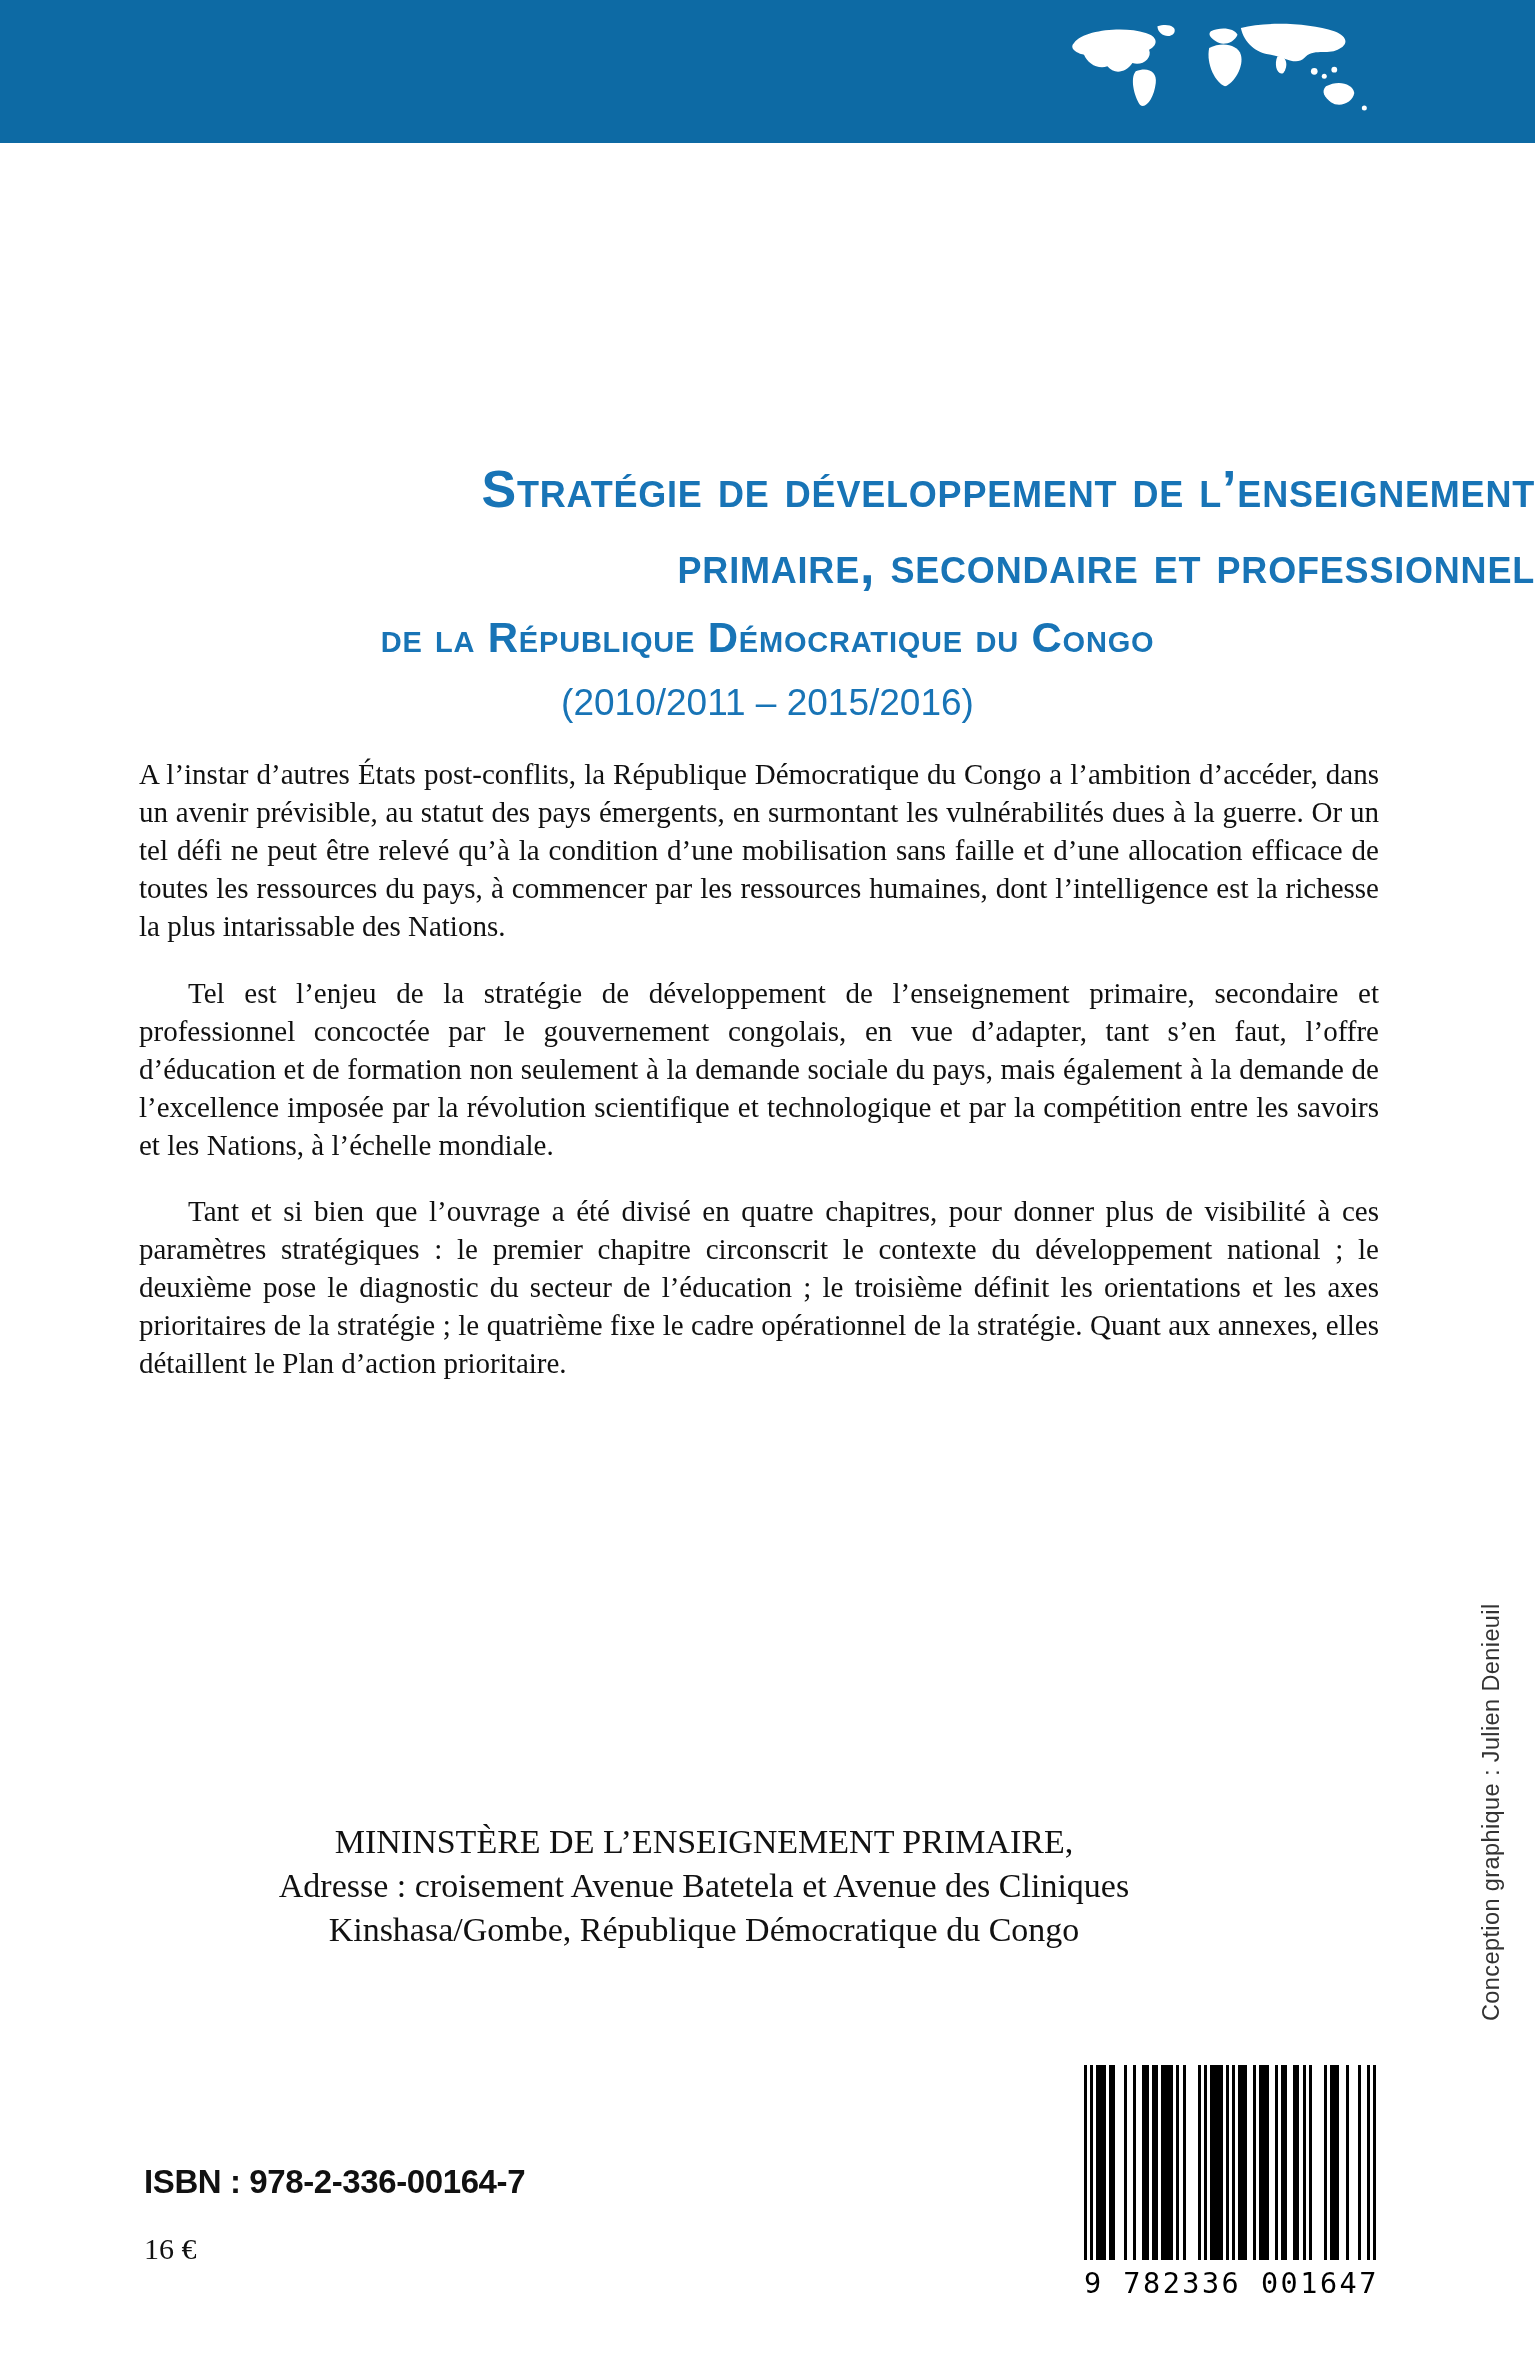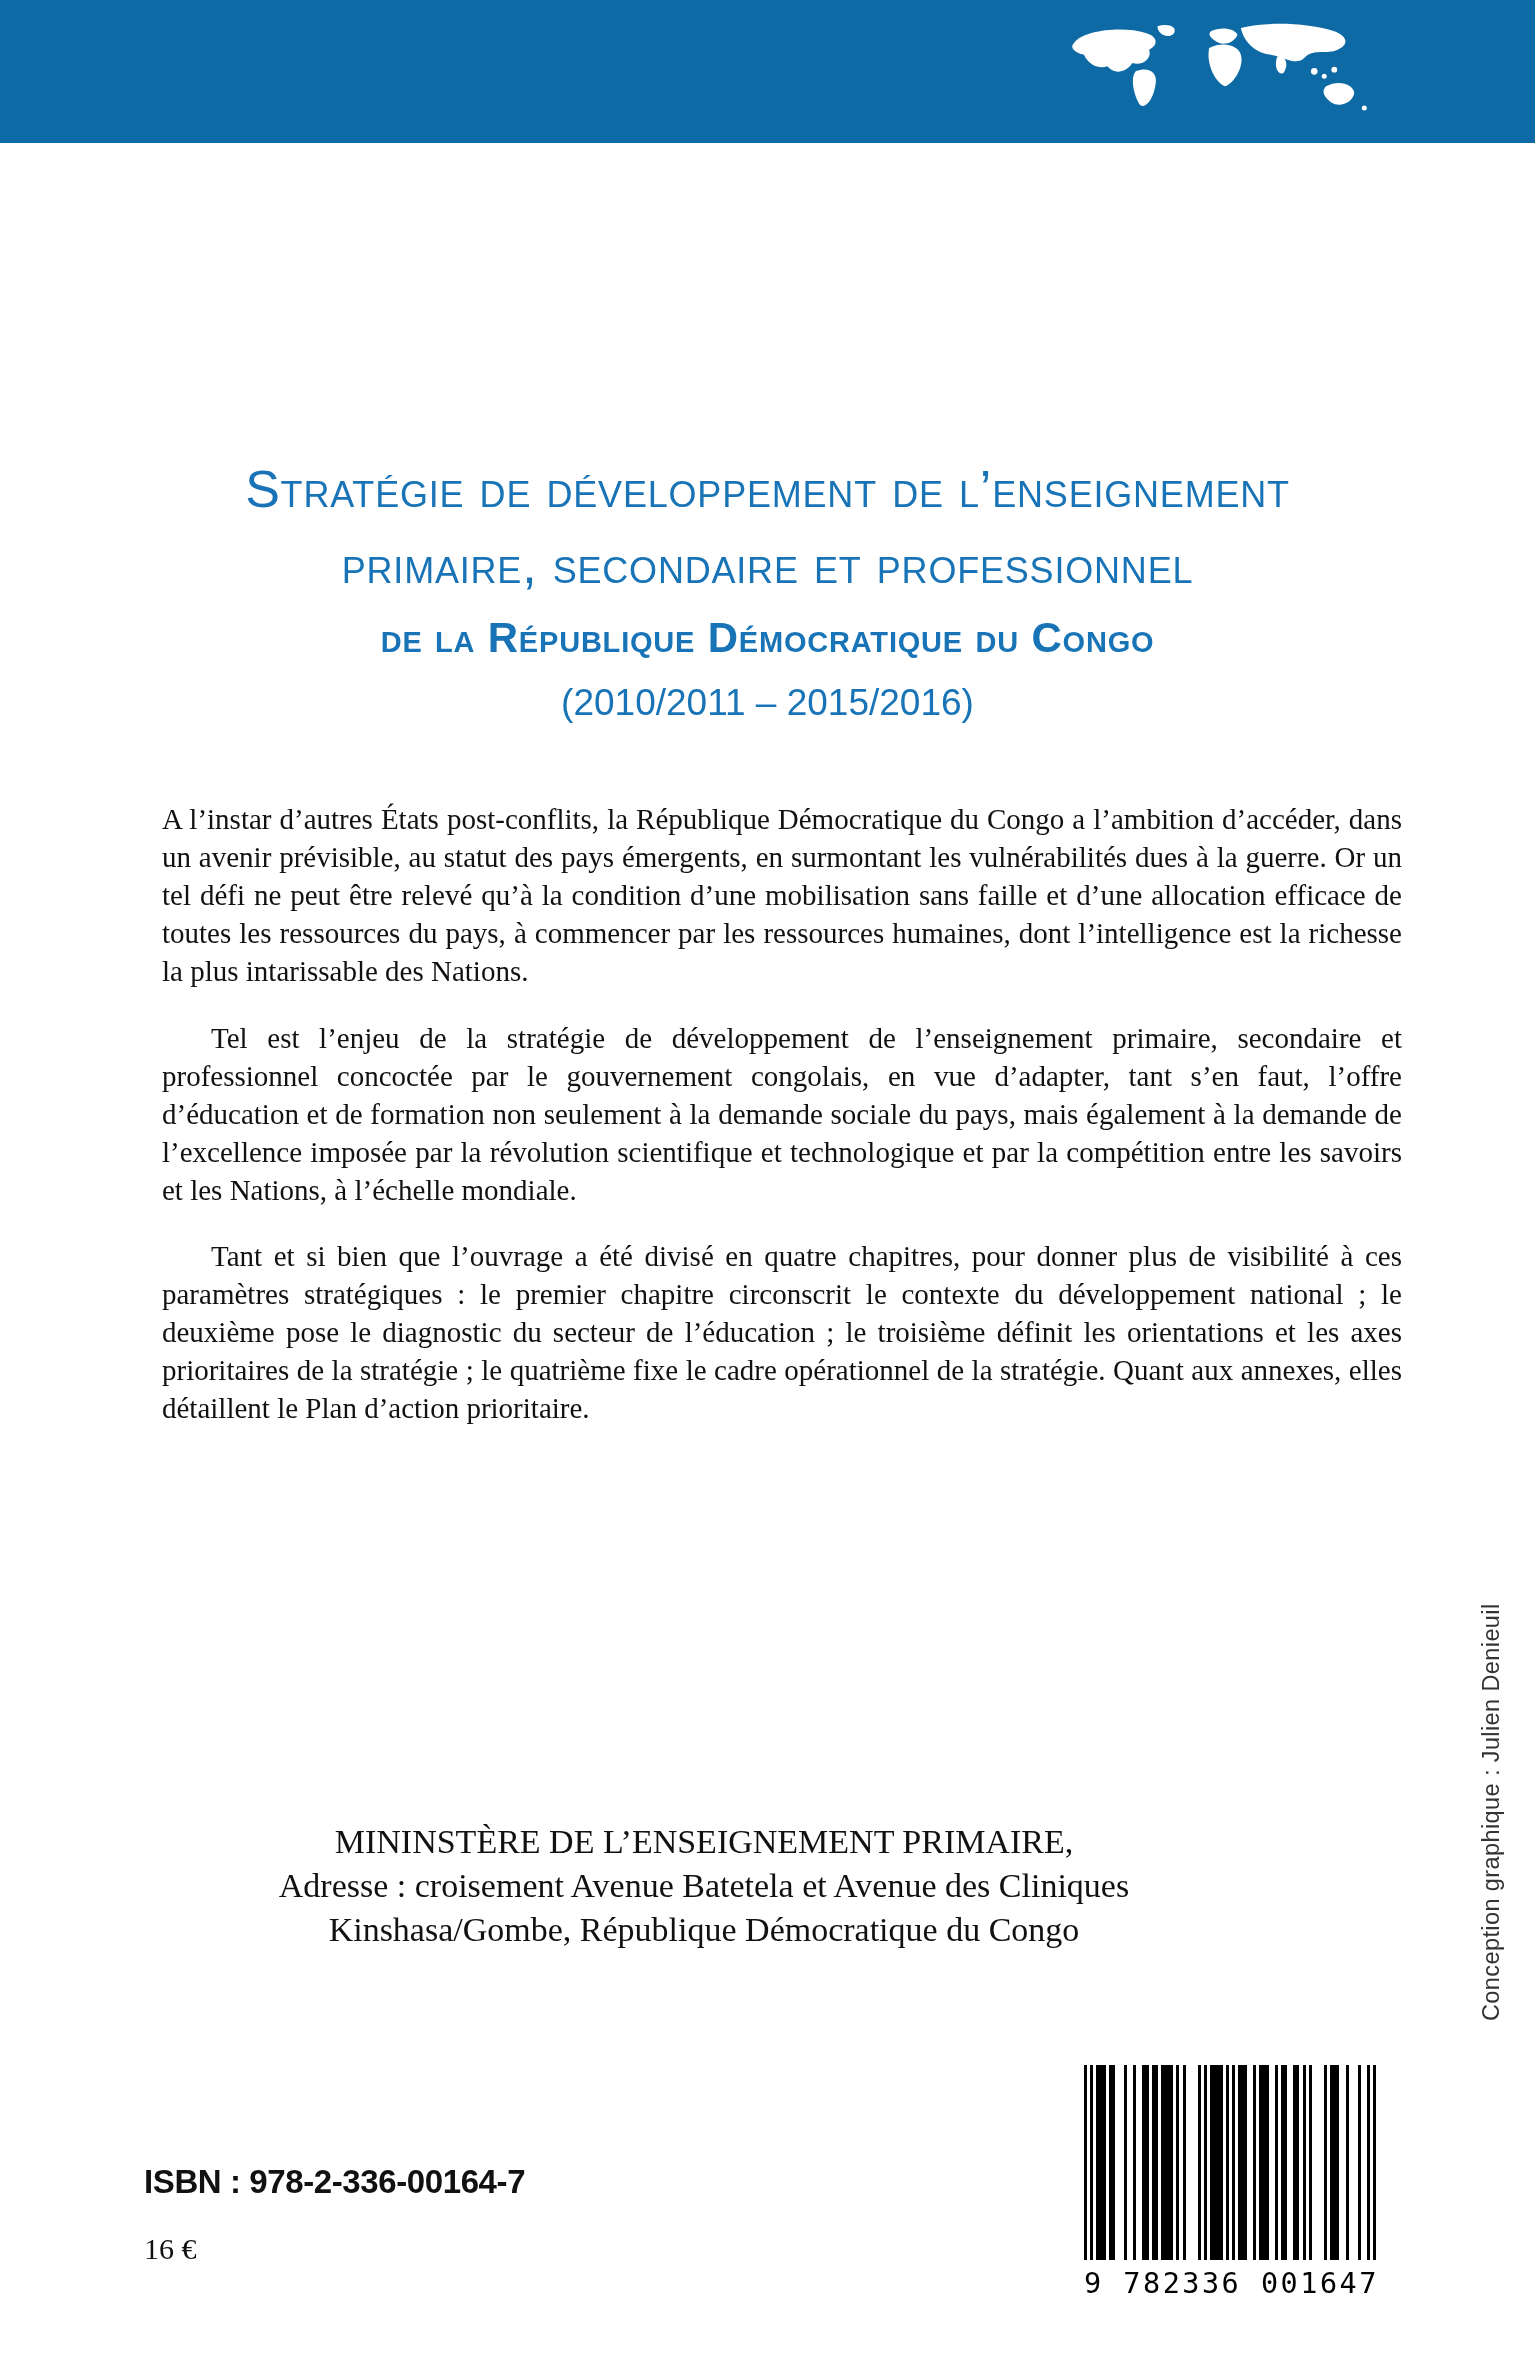--- a/index.html
+++ b/index.html
@@ -21,37 +21,36 @@
     position:absolute; left:1059px; top:20px;
     width:317px; height:101px;
   }
   .title-block {
     position:absolute; top:451px; left:0; width:1535px;
     text-align:center;
     color:#1874b6;
     font-family:"Liberation Sans", sans-serif;
   }
   .t1 {
-    font-size:52px; font-weight:normal;
+    font-size:52px; font-weight:bold;
     font-variant:small-caps;
-    letter-spacing:0.8px; line-height:76px;
+    letter-spacing:0.8px; line-height:76px;text-align:right;
   }
   .t3 {
     font-size:42px; font-weight:bold;
     font-variant:small-caps;
     letter-spacing:0.8px; line-height:69px;
   }
   .t4 {
     font-size:37px; font-weight:normal; line-height:62px;
   }
   .body-text {
-    position:absolute; left:162px; top:755px; width:1240px;
+    position:absolute; left:139px; top:755px; width:1240px;
     font-size:29px; line-height:38px;
     text-align:justify;
-    margin-top:45px;
   }
   .body-text p { margin-bottom:28.5px; }
   .body-text p.ind { text-indent:49px; }
   .publisher {
     position:absolute; top:1820px; left:0; width:1408px;
     text-align:center;
     font-size:34px; line-height:44px;
   }
   .credit {
     position:absolute; right:30px; top:1586px; height:453px;

